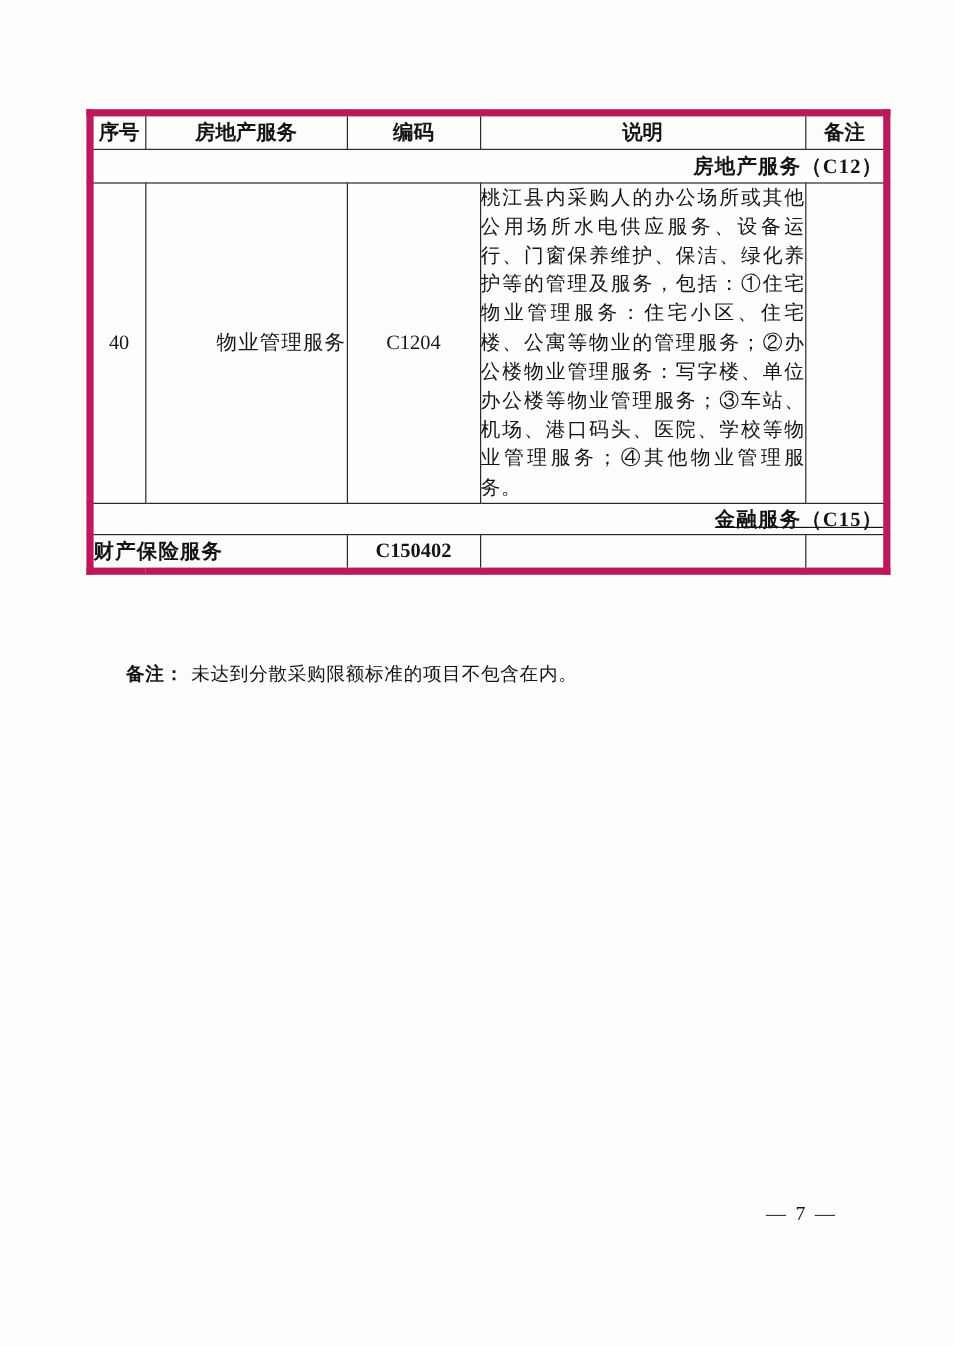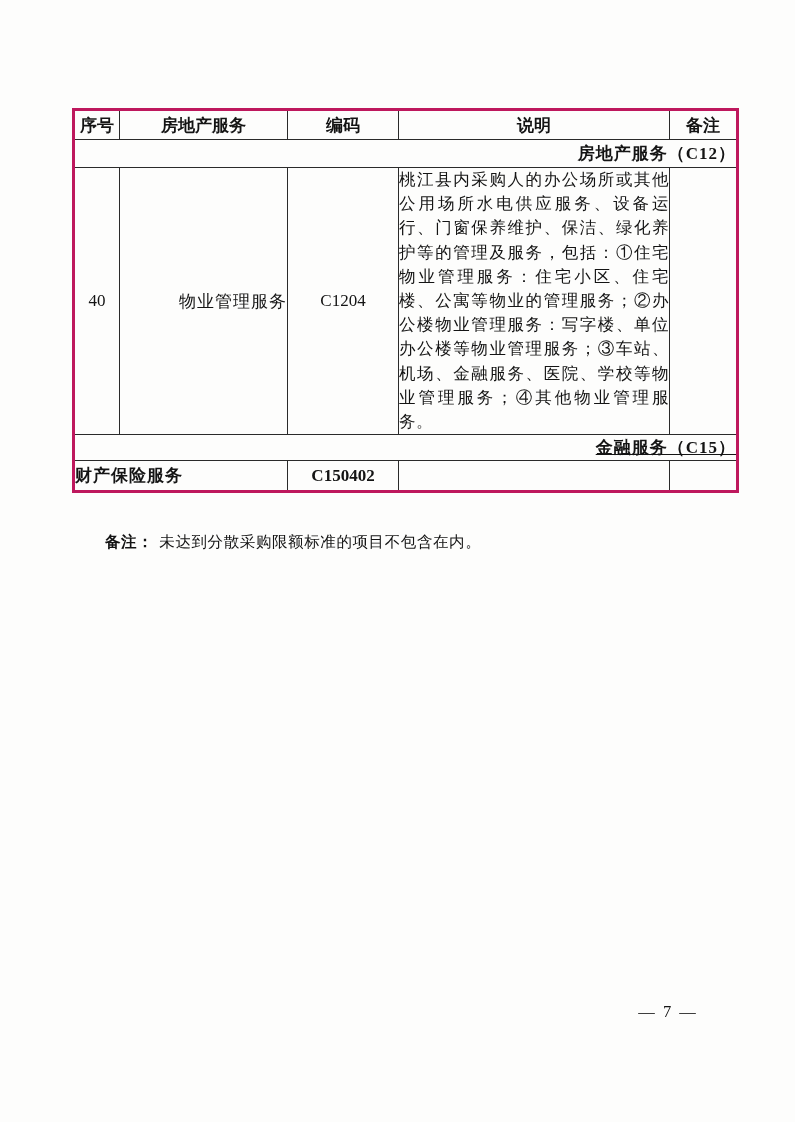--- a/index.html
+++ b/index.html
@@ -13,25 +13,25 @@
     background: #fdfdfc;
     font-family: "Liberation Serif", "DejaVu Serif", serif;
     color: #141414;
     overflow: hidden;
   }
 
   
   table.catalog {
     position: absolute;
     left: 72px;
-    top: 108px;
+    top: 91px;
     width: 664px;
     border-collapse: collapse;
     table-layout: fixed;
-    border: 3px solid #be185d;
+    border: 6px solid #be185d;
   }
   table.catalog td {
     border: 1.5px solid #2a2a2a;
     padding: 0;
     vertical-align: middle;
     font-size: 17px;
     overflow: hidden;
   }
 
   .row-header      { height: 30px; }
@@ -69,21 +69,21 @@
   td.section-cell {
     text-align: right;
     font-weight: bold;
     letter-spacing: 1px;
   }
 
   
   .footnote {
     position: absolute;
     left: 105px;
-    top: 532px;
+    top: 552px;
     font-size: 15.5px;
     letter-spacing: 0.6px;
     white-space: nowrap;
   }
   .footnote .fn-label { font-weight: bold; margin-right: 6px; }
 
   
   .page-number {
     position: absolute;
     left: 628px;
@@ -118,21 +118,21 @@
 
   <tr class="row-section1">
     <td class="section-cell" colspan="5">房地产服务（C12）</td>
   </tr>
 
   <tr class="row-item40">
     <td class="center">40</td>
     <td class="name-cell">物业管理服务</td>
     <td class="center">C1204</td>
     <td class="desc-cell">
-      <div class="desc-text">桃江县内采购人的办公场所或其他公用场所水电供应服务、设备运行、门窗保养维护、保洁、绿化养护等的管理及服务，包括：①住宅物业管理服务：住宅小区、住宅楼、公寓等物业的管理服务；②办公楼物业管理服务：写字楼、单位办公楼等物业管理服务；③车站、机场、金融服务、医院、学校等物业管理服务；④其他物业管理服务。</div>
+      <div class="desc-text">桃江县内采购人的办公场所或其他公用场所水电供应服务、设备运行、门窗保养维护、保洁、绿化养护等的管理及服务，包括：①住宅物业管理服务：住宅小区、住宅楼、公寓等物业的管理服务；②办公楼物业管理服务：写字楼、单位办公楼等物业管理服务；③车站、机场、港口码头、医院、学校等物业管理服务；④其他物业管理服务。</div>
     </td>
     <td></td>
   </tr>
 
   <tr class="row-section2">
     <td class="section-cell" colspan="5">金融服务（C15）</td>
   </tr>
 
 
   <tr class="row-cat">

